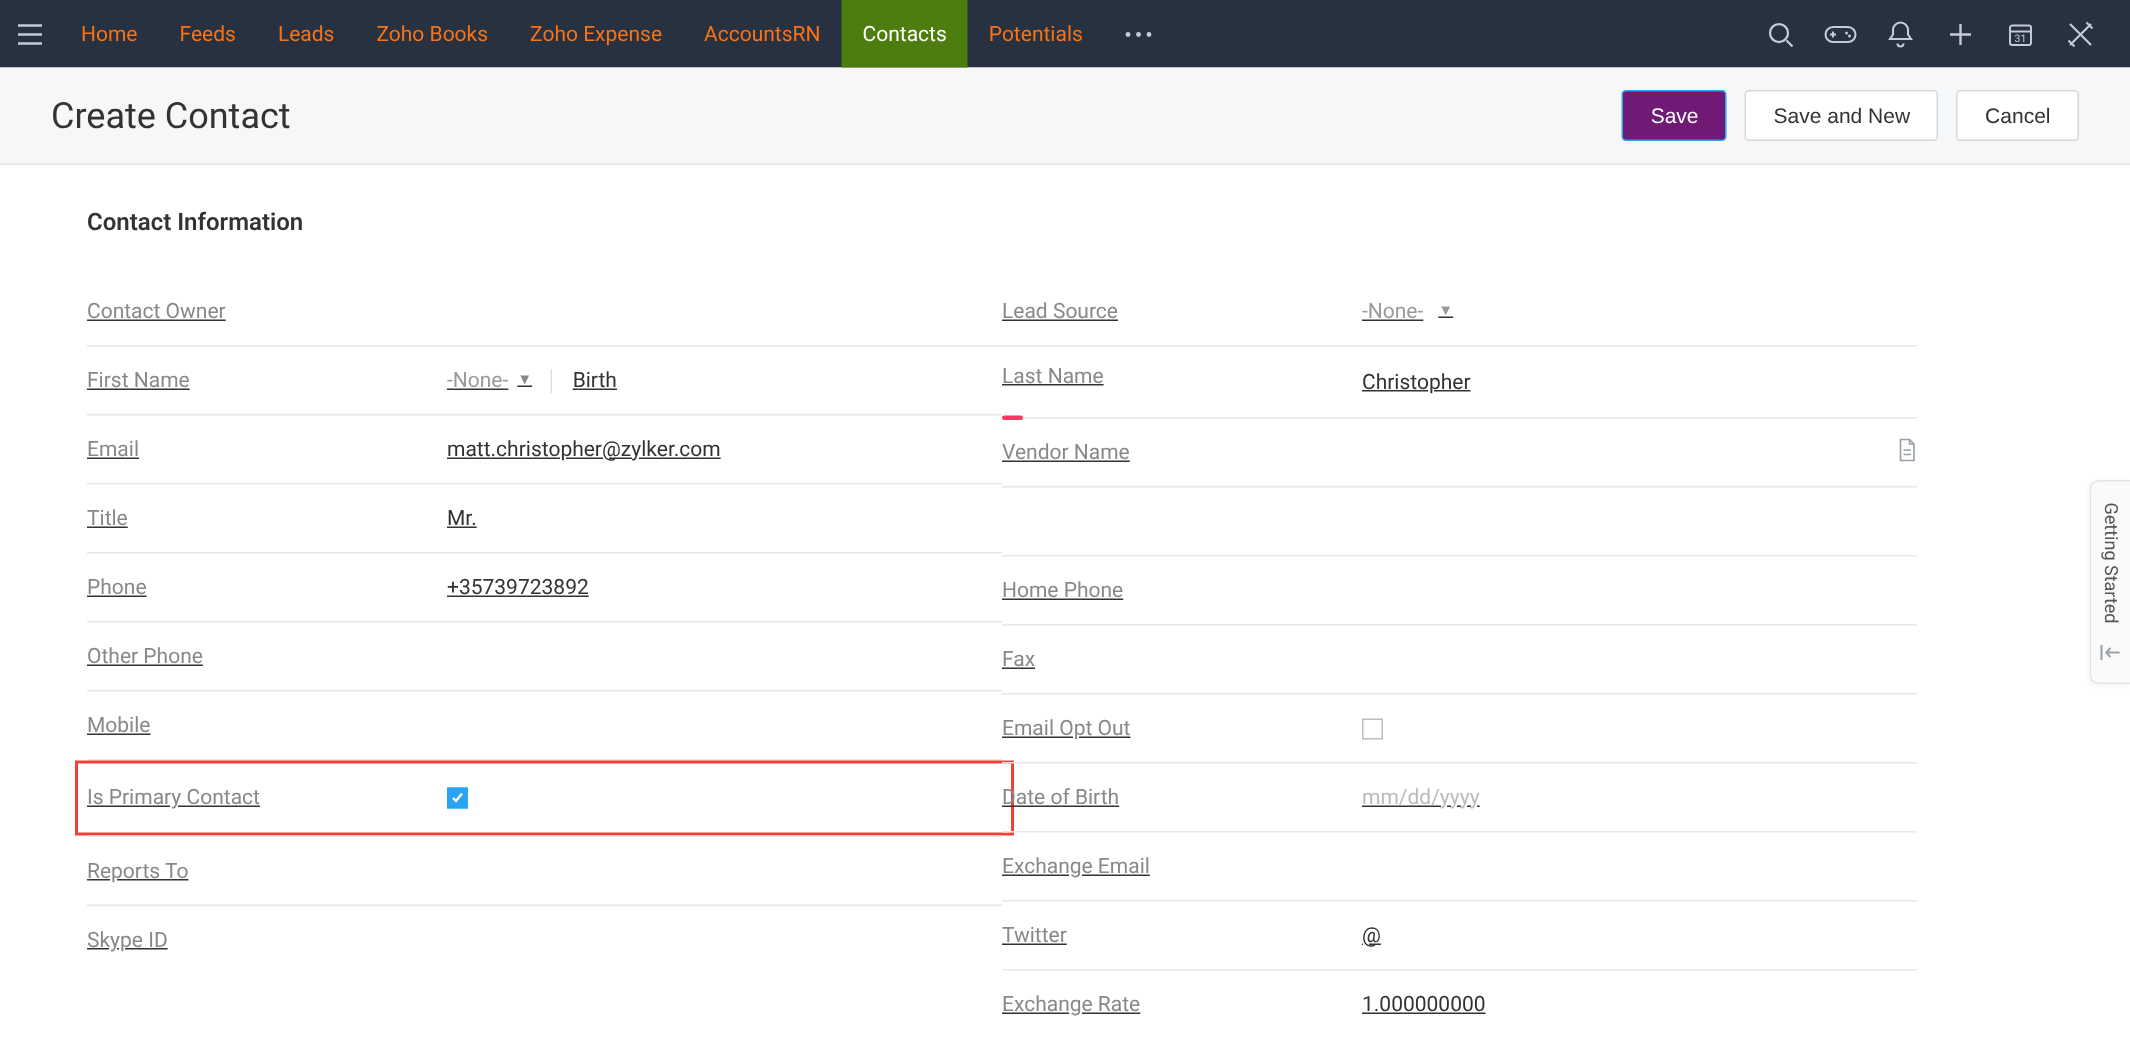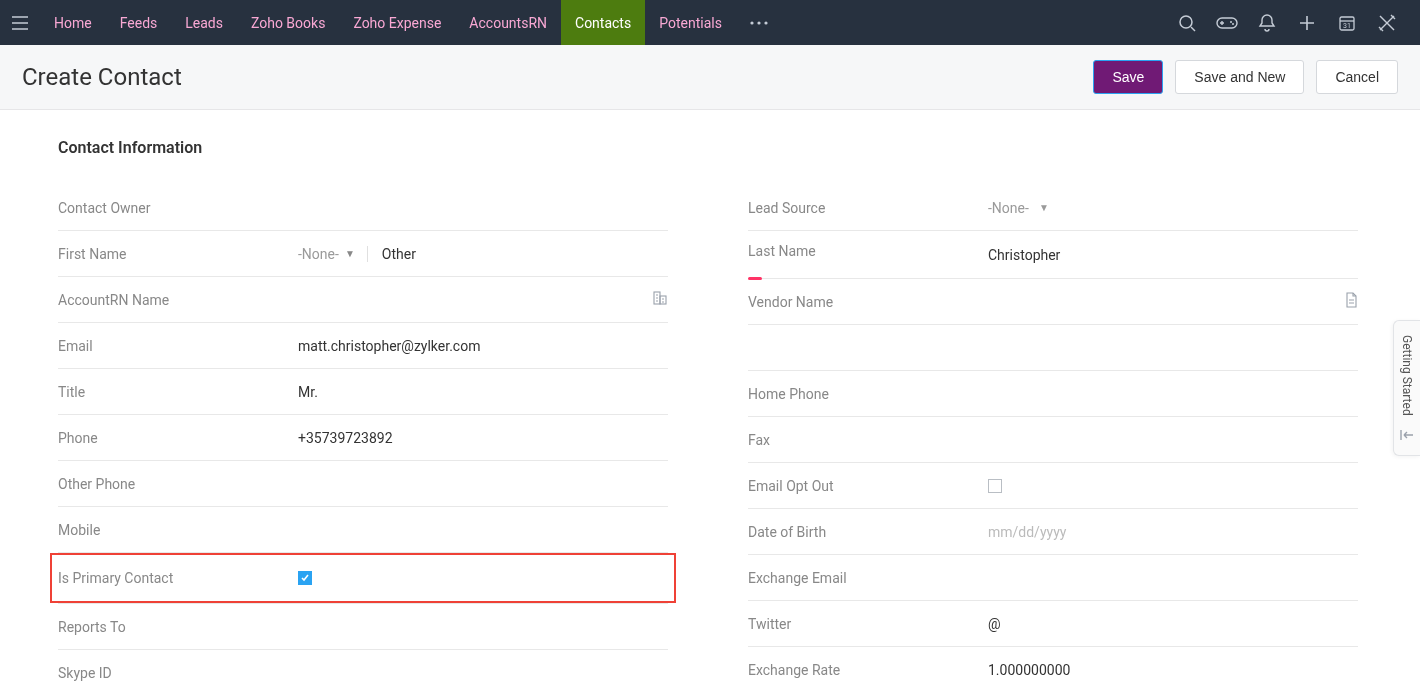--- a/index.html
+++ b/index.html
@@ -1,36 +1,36 @@
 <!DOCTYPE html>
 <html><head>
 <meta charset="utf-8">
 <style>
   * { box-sizing: border-box; margin: 0; padding: 0; }
   html, body { width: 1420px; height: 700px; font-family: -apple-system, BlinkMacSystemFont, "Segoe UI", Roboto, Arial, sans-serif; color: #333; background:#fff;}
   .topnav { background:#27313f; height:45px; display:flex; align-items:center; color:#d9e0e8; }
   .hamburger { width:40px; display:flex; align-items:center; justify-content:center; cursor:pointer;}
   .hamburger svg, .nav-icons svg { display:block; }
   .nav-tabs { display:flex; height:45px; align-items:stretch;}
-  .nav-tab { display:flex; align-items:center; padding:0 14px; font-size:14px; color:#f9a8d4; cursor:pointer;}
+  .nav-tab { display:flex; align-items:center; padding:0 14px; font-size:14px; color:#f97316; cursor:pointer;}
   .nav-tab.active { background:#4d7c0f; color:#fff;}
   .nav-more { display:flex; align-items:center; padding:0 14px; color:#d7dde4; cursor:pointer;}
   .nav-spacer { flex:1; }
   .nav-icons { display:flex; align-items:flex-start; gap:18px; padding-right:22px;}
   .nav-icons .ico { cursor:pointer; color:#c5ccd6; display:flex; align-items:center; justify-content:center; width:22px; height:22px;}
   
-  .subbar { background:#f6f7f8; border-bottom:1px solid #e6e6e8; height:65px; display:flex; align-items:center; padding:0 22px; }
+  .subbar { background:#f6f7f8; border-bottom:1px solid #e6e6e8; height:65px; display:flex; align-items:center; padding:0 34px; }
   .page-title { font-size:24px; color:#333; font-weight:400;}
   .subbar-spacer { flex:1;}
   .btn { height:34px; padding:0 18px; border-radius:3px; font-size:14px; cursor:pointer; display:inline-flex; align-items:center; background:#fff; border:1px solid #d5d8dc; color:#333; margin-left:12px;}
   .btn.primary { background:#701a75; border-color:#2aa3f2; color:#fff;}
   
   .content { padding:28px 58px 0 58px; height:590px; overflow:auto;}
   .section-title { font-size:16px; font-weight:600; color:#333; margin-bottom:28px;}
-  .cols { display:flex; gap:80px;}
+  .cols { display:flex; text-decoration:underline;}
   .col { flex:1; max-width:610px;}
   
   .field { display:flex; align-items:center; border-bottom:1px solid #e8e8e8; min-height:46px;}
   .field-label { width:240px; font-size:14px; color:#888; padding:12px 0;}
   .field-value { flex:1; display:flex; align-items:center; gap:10px; font-size:14px; color:#333; padding:10px 0; min-height:42px;}
   .field-value .fake-input { flex:1; }
   .placeholder { color:#bbb; }
   .select-none { color:#9a9a9a; display:flex; align-items:center; gap:6px; cursor:pointer; border-right:1px solid #e0e0e0; padding-right:12px; margin-right:4px;}
   .select-none .arrow { font-size:10px; color:#888;}
   .leadsrc { display:flex; align-items:center; gap:10px; color:#9a9a9a; cursor:pointer;}
@@ -135,37 +135,24 @@
           </div>
       </div>
 
       <div class="field">
         <div class="field-label">First Name</div>
         <div class="field-value">
           <span class="select-none">
             <span>-None-</span>
             <span class="arrow">▼</span>
           </span>
-          <span class="fake-input">Other</span>
-        </div>
-      </div>
-
-      <div class="field">
-        <div class="field-label">AccountRN Name</div>
-        <div class="field-value">
-          <span class="fake-input"></span>
-          <span class="lookup-icon">
-            <svg width="16" height="16" viewBox="0 0 16 16" fill="none">
-                <rect x="2" y="2" width="6" height="12" stroke="#9aa1ab" stroke-width="1.1"></rect>
-                <rect x="8" y="6" width="6" height="8" stroke="#9aa1ab" stroke-width="1.1"></rect>
-                <path d="M4 5h2M4 8h2M4 11h2M10 9h2M10 12h2" stroke="#9aa1ab" stroke-width="1"></path>
-              </svg>
-          </span>
-        </div>
-      </div>
+          <span class="fake-input">Birth</span>
+        </div>
+      </div>
+
 
       <div class="field">
         <div class="field-label">Email</div>
         <div class="field-value">
             <span class="fake-input">matt.christopher@zylker.com</span>
           </div>
       </div>
 
       <div class="field">
         <div class="field-label">Title</div>

